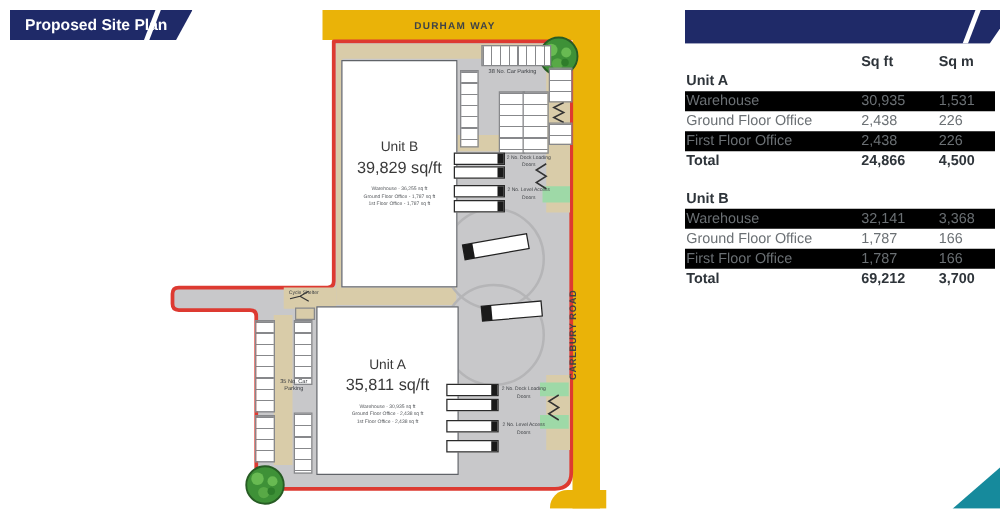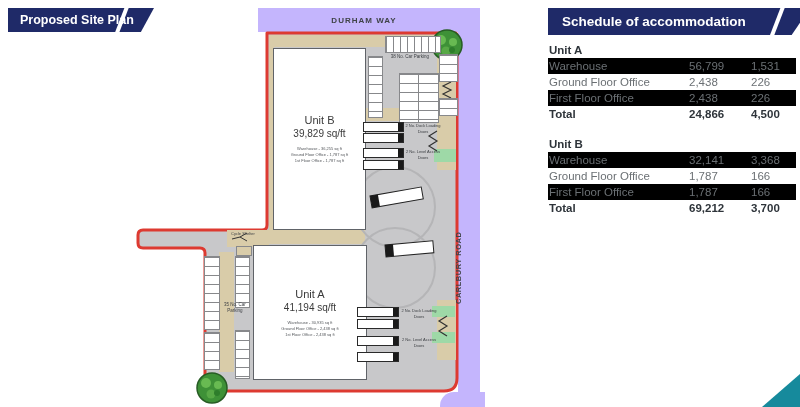--- a/index.html
+++ b/index.html
@@ -13,40 +13,40 @@
   .banner .slit{position:absolute;background:#ffffff;width:4px;top:-6px;height:46px;
                 transform:rotate(21deg);}
   #titleBanner{left:8px;top:8px;width:134px;height:24px;font-size:12.5px;
                padding-left:12px;clip-path:polygon(0 0,100% 0,91% 100%,0 100%);}
   #titleBanner .slit{left:110px;}
   #schedBanner{left:548px;top:8px;width:248px;height:27px;font-size:13.5px;
                padding-left:14px;clip-path:polygon(0 0,100% 0,93% 100%,0 100%);}
   #schedBanner .slit{left:226px;}
 
   
-  .road{position:absolute;background:#c4b5fd;}
+  .road{position:absolute;background:#eab308;}
   #roadTop{left:258px;top:8px;width:212px;height:24px;display:flex;align-items:center;justify-content:center;}
   #roadTop span{font-size:8px;font-weight:bold;color:#3f4347;letter-spacing:1px;}
   #roadRight{left:458px;top:8px;width:22px;height:399px;}
   #roadFlare{left:440px;top:392px;width:45px;height:15px;border-top-left-radius:14px;}
   #roadRightLabel{left:454px;top:228px;height:80px;width:12px;
     writing-mode:vertical-rl;transform:rotate(180deg);
     font-size:7.5px;font-weight:bold;color:#3f4347;letter-spacing:.5px;text-align:center;}
 
   
   #planSvg{position:absolute;left:0;top:0;width:800px;height:407px;}
 
   
   .building{position:absolute;background:#ffffff;border:1px solid #606368;
             display:flex;flex-direction:column;align-items:center;justify-content:center;
             text-align:center;color:#3a3a3a;}
   #unitB{left:273px;top:48px;width:91px;height:180px;}
   #unitA{left:253px;top:245px;width:112px;height:133px;}
   .building .uname{font-size:11px;}
-  .building .uarea{font-size:10px;margin-top:2px;}
+  .building .uarea{font-size:13px;margin-top:2px;}
   .building .udetail{font-size:4px;line-height:1.5;color:#55585c;margin-top:7px;}
 
   
   .park{position:absolute;border:1px solid #87888b;
         background:repeating-linear-gradient(180deg,#87888b 0 1px,#ffffff 1px 9px);}
   .park-h{position:absolute;border:1px solid #87888b;
         background:repeating-linear-gradient(90deg,#87888b 0 1px,#ffffff 1px 7px);}
   #pkTop{left:385px;top:36px;width:54px;height:15px;}
   #pkA{left:368px;top:56px;width:13px;height:60px;}
   #pkB1{left:399px;top:73px;width:19px;height:48px;}
@@ -164,21 +164,21 @@
     <div class="uname">Unit B</div>
     <div class="uarea">39,829 sq/ft</div>
     <div class="udetail">
       <div>Warehouse - 36,255 sq ft</div>
       <div>Ground Floor Office - 1,787 sq ft</div>
       <div>1st Floor Office - 1,787 sq ft</div>
     </div>
   </div>
   <div class="building" id="unitA">
     <div class="uname">Unit A</div>
-    <div class="uarea">41,194 sq/ft</div>
+    <div class="uarea">35,811 sq/ft</div>
     <div class="udetail">
       <div>Warehouse - 30,935 sq ft</div>
       <div>Ground Floor Office - 2,438 sq ft</div>
       <div>1st Floor Office - 2,438 sq ft</div>
     </div>
   </div>
 
   <div class="park-h" id="pkTop"></div>
   <div class="park" id="pkA"></div>
   <div class="park" id="pkB1"></div>
@@ -219,34 +219,38 @@
 
   <div class="plbl" style="left:388px;top:54px;width:44px;">38 No. Car Parking</div>
   <div class="plbl" style="left:219px;top:302px;width:32px;">35 No. Car Parking</div>
   <div class="plbl" style="left:227px;top:231px;width:32px;font-size:4px;">Cycle Shelter</div>
   <div class="plbl" style="left:404px;top:123px;width:38px;font-size:4px;">2 No. Dock Loading Doors</div>
   <div class="plbl" style="left:404px;top:149px;width:38px;font-size:4px;">2 No. Level Access Doors</div>
   <div class="plbl" style="left:400px;top:308px;width:38px;font-size:4px;">2 No. Dock Loading Doors</div>
   <div class="plbl" style="left:400px;top:337px;width:38px;font-size:4px;">2 No. Level Access Doors</div>
 
   <div class="banner" id="schedBanner">
-    <span>Schedule of accommodation</span>
     <span class="slit"></span>
   </div>
 
   <div id="schedTable">
+    <div class="srow shead">
+      <span></span>
+      <span>Sq ft</span>
+      <span>Sq m</span>
+    </div>
 
     <div class="srow bold">
       <span>Unit A</span>
         <span></span>
         <span></span>
     </div>
     <div class="srow stripe">
       <span>Warehouse</span>
-      <span>56,799</span>
+      <span>30,935</span>
       <span>1,531</span>
     </div>
     <div class="srow">
       <span>Ground Floor Office</span>
       <span>2,438</span>
       <span>226</span>
     </div>
     <div class="srow stripe">
       <span>First Floor Office</span>
       <span>2,438</span>

